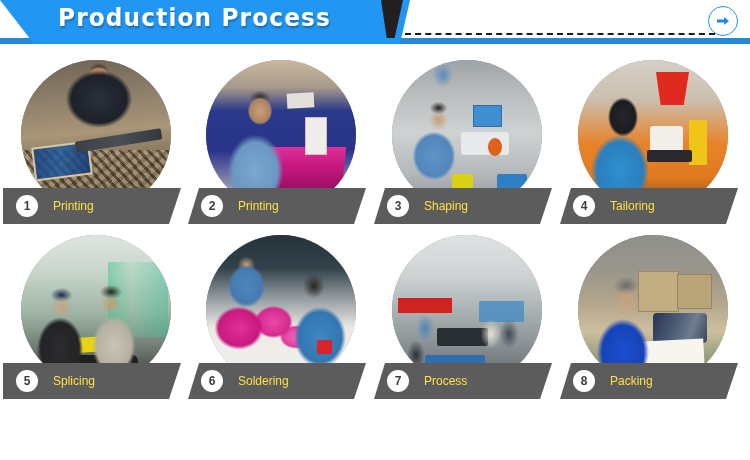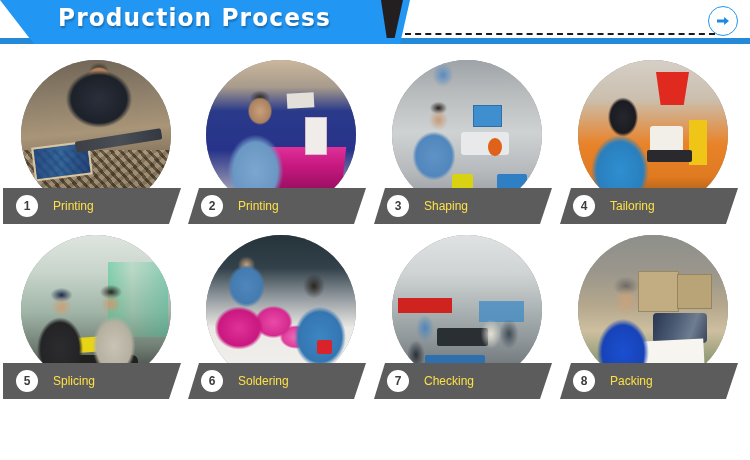--- a/index.html
+++ b/index.html
@@ -448,21 +448,21 @@
       <div class="photo ph7">
         <div class="layer l1"></div>
           <div class="l2"></div>
           <div class="l3"></div>
         <div class="l5"></div>
           <div class="l4"></div>
           <div class="layer l6"></div>
       </div>
       <div class="label notched">
         <div class="badge">7</div>
-        <div class="label-text">Checking</div>
+        <div class="label-text">Process</div>
       </div>
     </div>
 
     <div class="cell cell-3">
       <div class="photo ph8">
         <div class="layer l1"></div>
           <div class="l2"></div>
           <div class="l3"></div>
         <div class="l5"></div>
           <div class="l6"></div>

